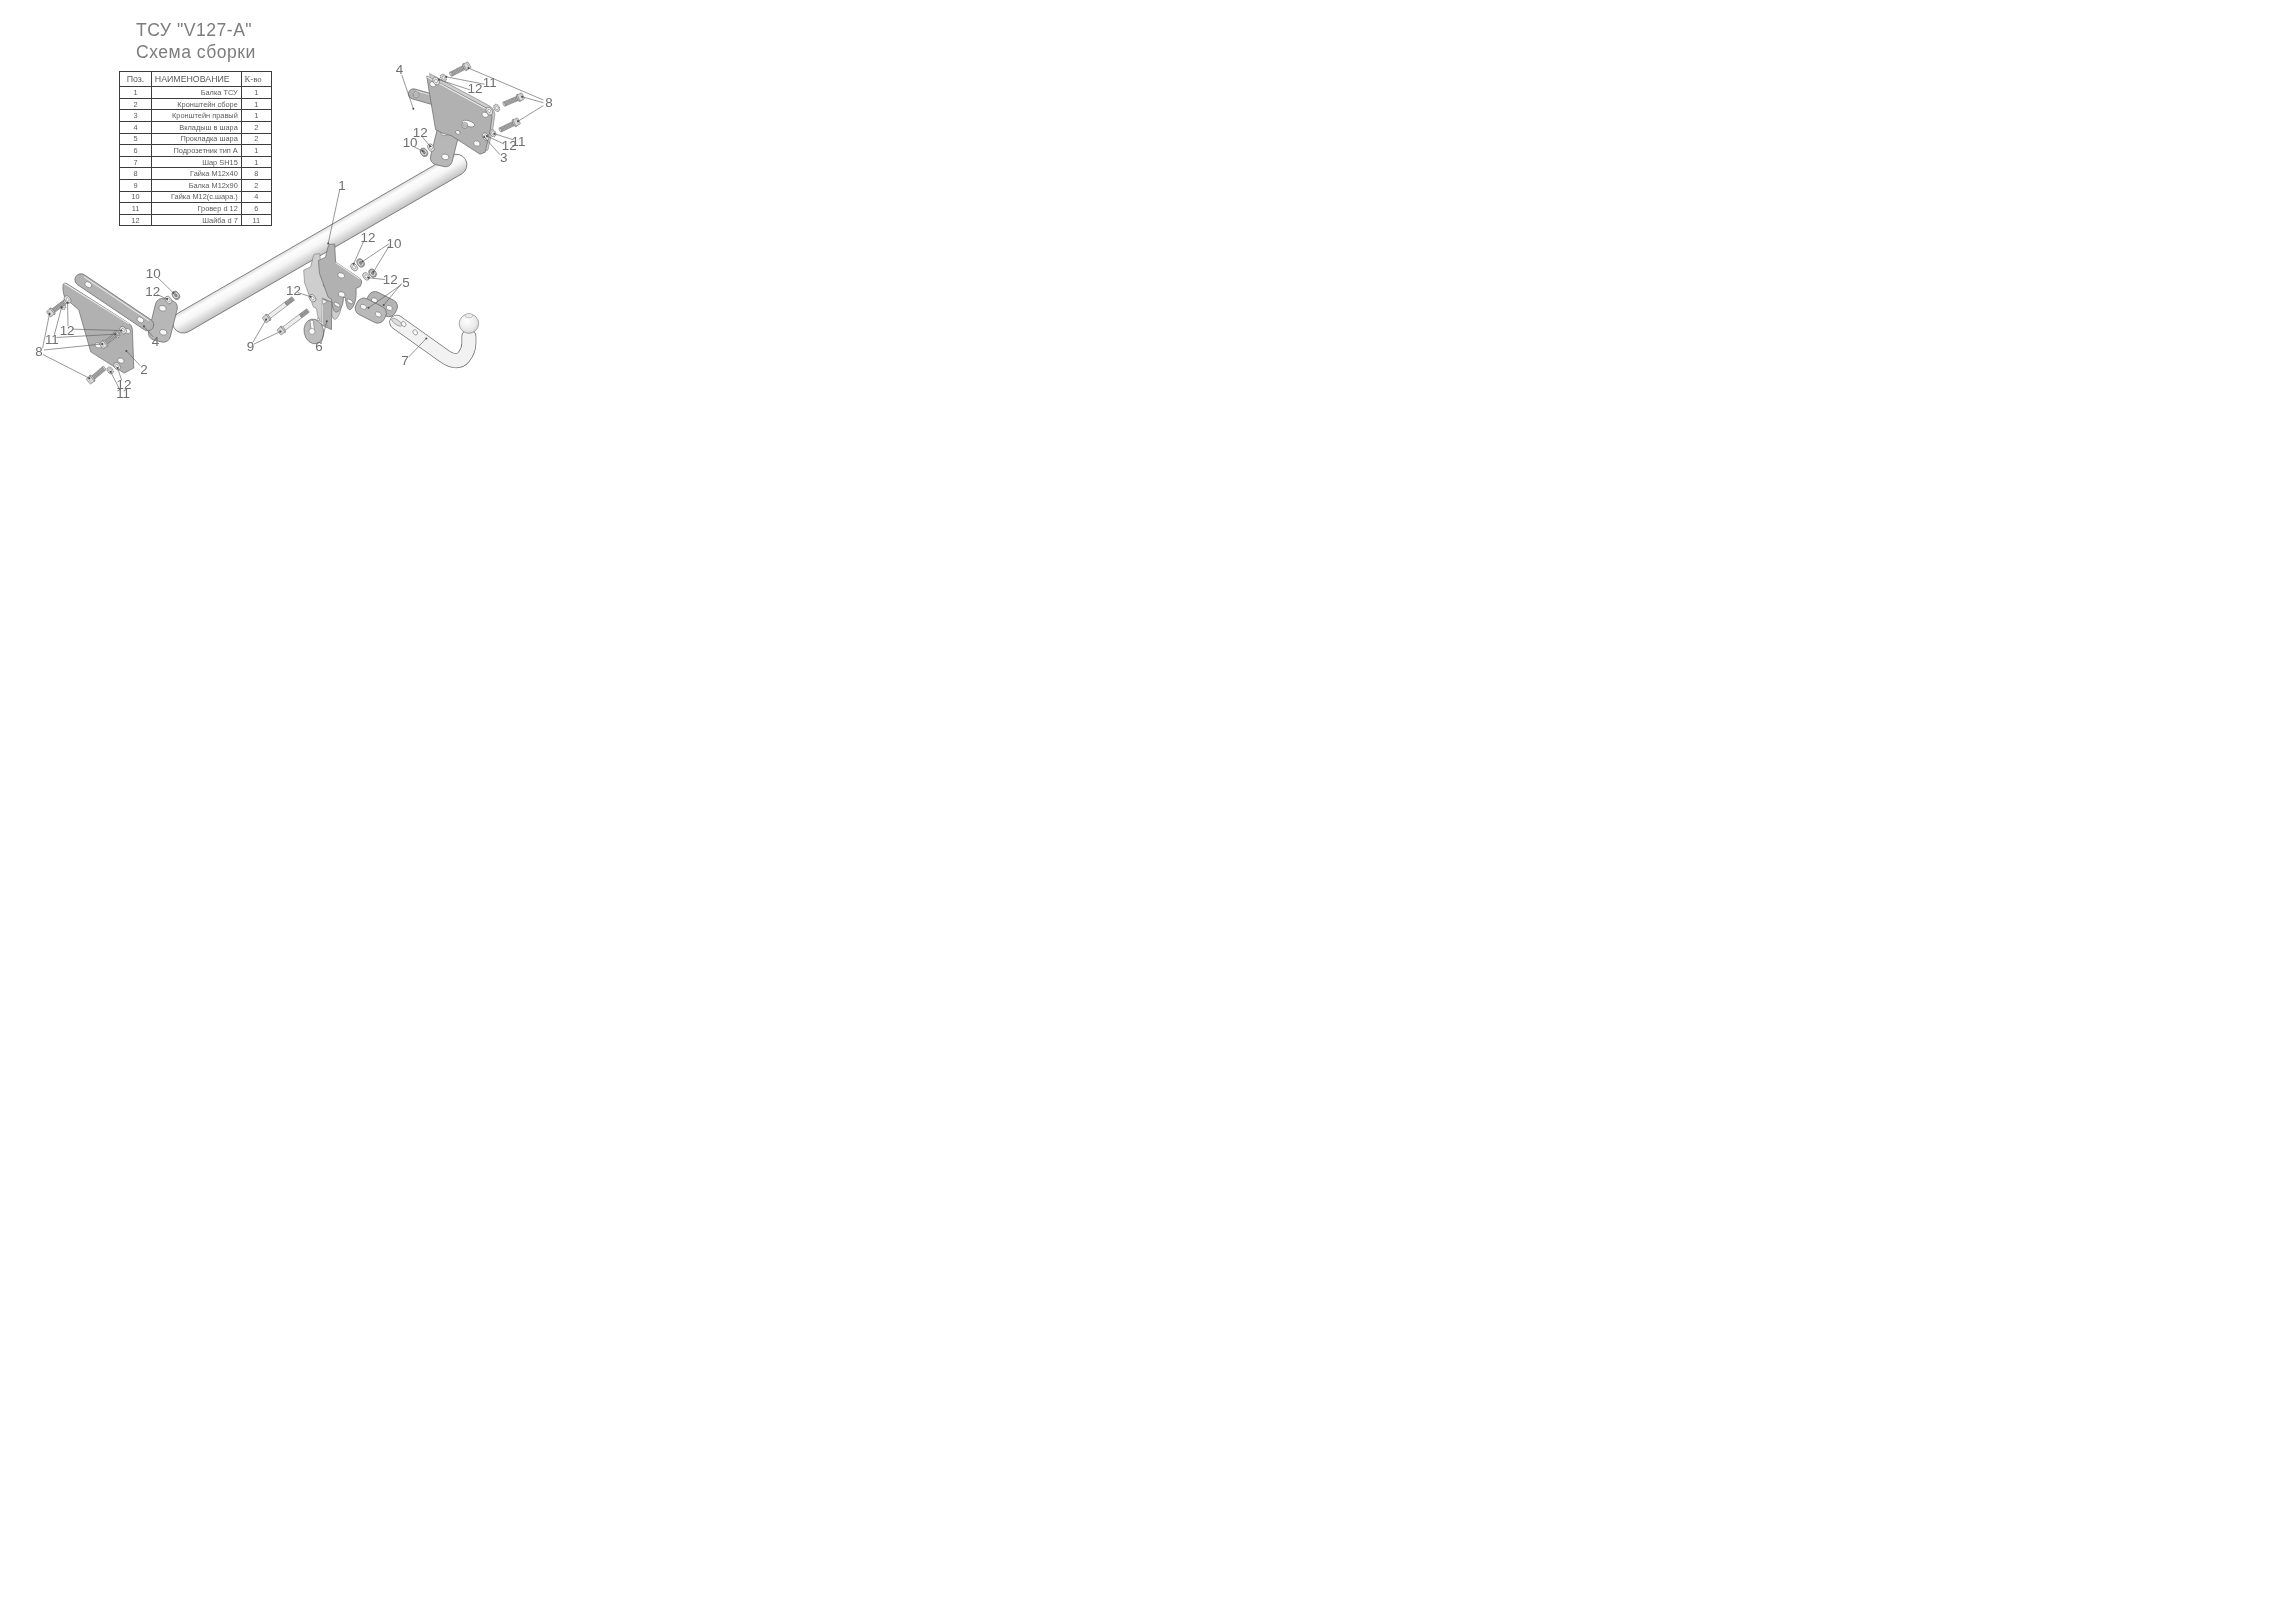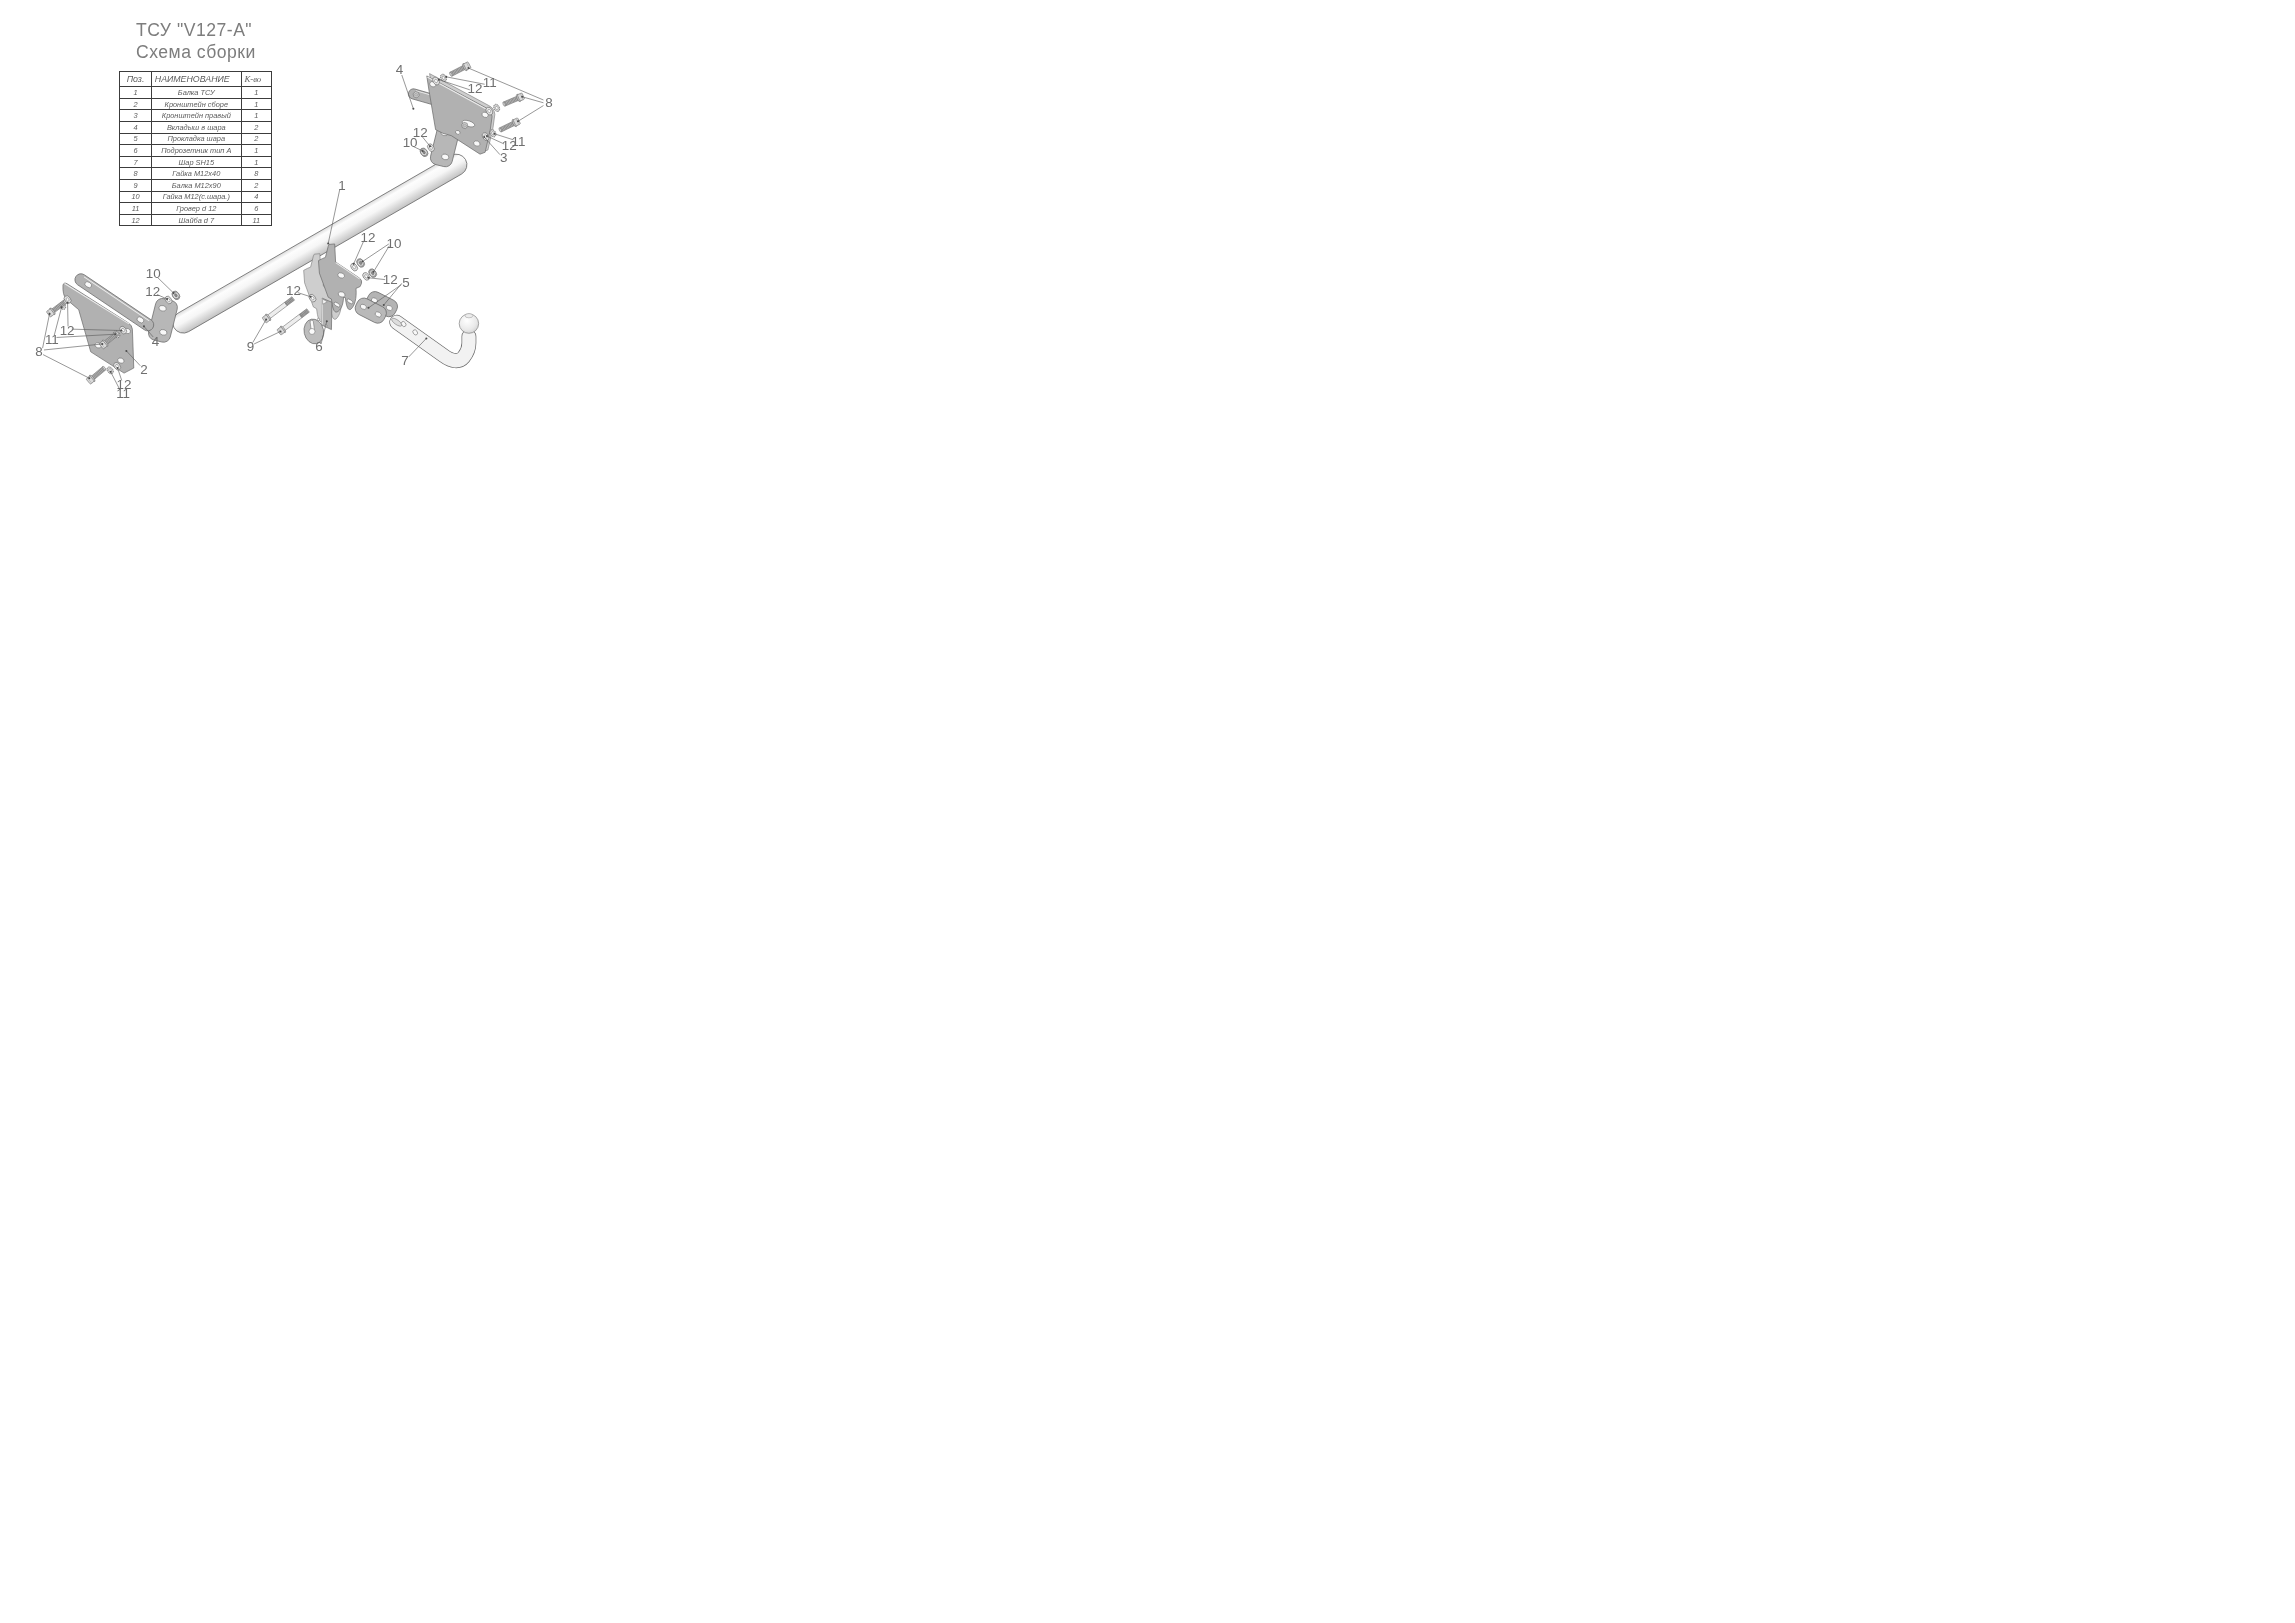--- a/index.html
+++ b/index.html
@@ -1,30 +1,30 @@
 <!DOCTYPE html>
 <html style="font-size:7.4px"><head>
 <meta charset="utf-8">
 <style>
   html,body{margin:0;padding:0;background:#ffffff;}
   .page{position:relative;width:574px;height:406px;background:#ffffff;overflow:hidden;
         font-family:"Liberation Sans",sans-serif;}
   .title{position:absolute;left:136px;top:18.5px;color:#7d7d7d;font-size:17.6px;
          line-height:22px;letter-spacing:0.5px;white-space:nowrap;}
   table.parts{position:absolute;left:119px;top:71px;border-collapse:collapse;
-              table-layout:fixed;color:#5c5c5c;font-style:italic;}
+              table-layout:fixed;color:#5c5c5c;}
   table.parts th,table.parts td{border:0.9px solid #3c3c3c;padding:0 2.8px;overflow:hidden;
               white-space:nowrap;font-weight:normal;}
   table.parts th{height:14.3px;font-size:8.8px;}
   table.parts td{height:10.6px;font-size:7.4px;}
   th.h-pos{width:25.4px;text-align:center;}
   th.h-name{width:83px;text-align:left;}
   th.h-qty{width:24px;text-align:left;font-family:"Liberation Serif",serif;}
   td.c-pos{text-align:center;}
-  td.c-name{text-align:center;}
+  td.c-name{text-align:right;}
   td.c-qty{text-align:center;}
   svg.drawing{position:absolute;left:0;top:0;width:574px;height:406px;}
   .leader{stroke:#5f5f5f;stroke-width:1.4;fill:none;}
   .ldot{fill:#4d4d4d;}
   .callout-num{font-family:"Liberation Sans",sans-serif;font-size:29px;fill:#6f6f6f;
                text-anchor:middle;dominant-baseline:central;}
   .hole{fill:#f8f8f8;stroke:#696969;stroke-width:1.2;}
   .plate{fill:#b1b1b1;stroke:#696969;stroke-width:1.5;stroke-linejoin:round;}
   .plate-back{fill:#cecece;stroke:#7a7a7a;stroke-width:1.3;stroke-linejoin:round;}
   .edge{stroke:#ececec;stroke-width:2.2;fill:none;stroke-linecap:round;}

